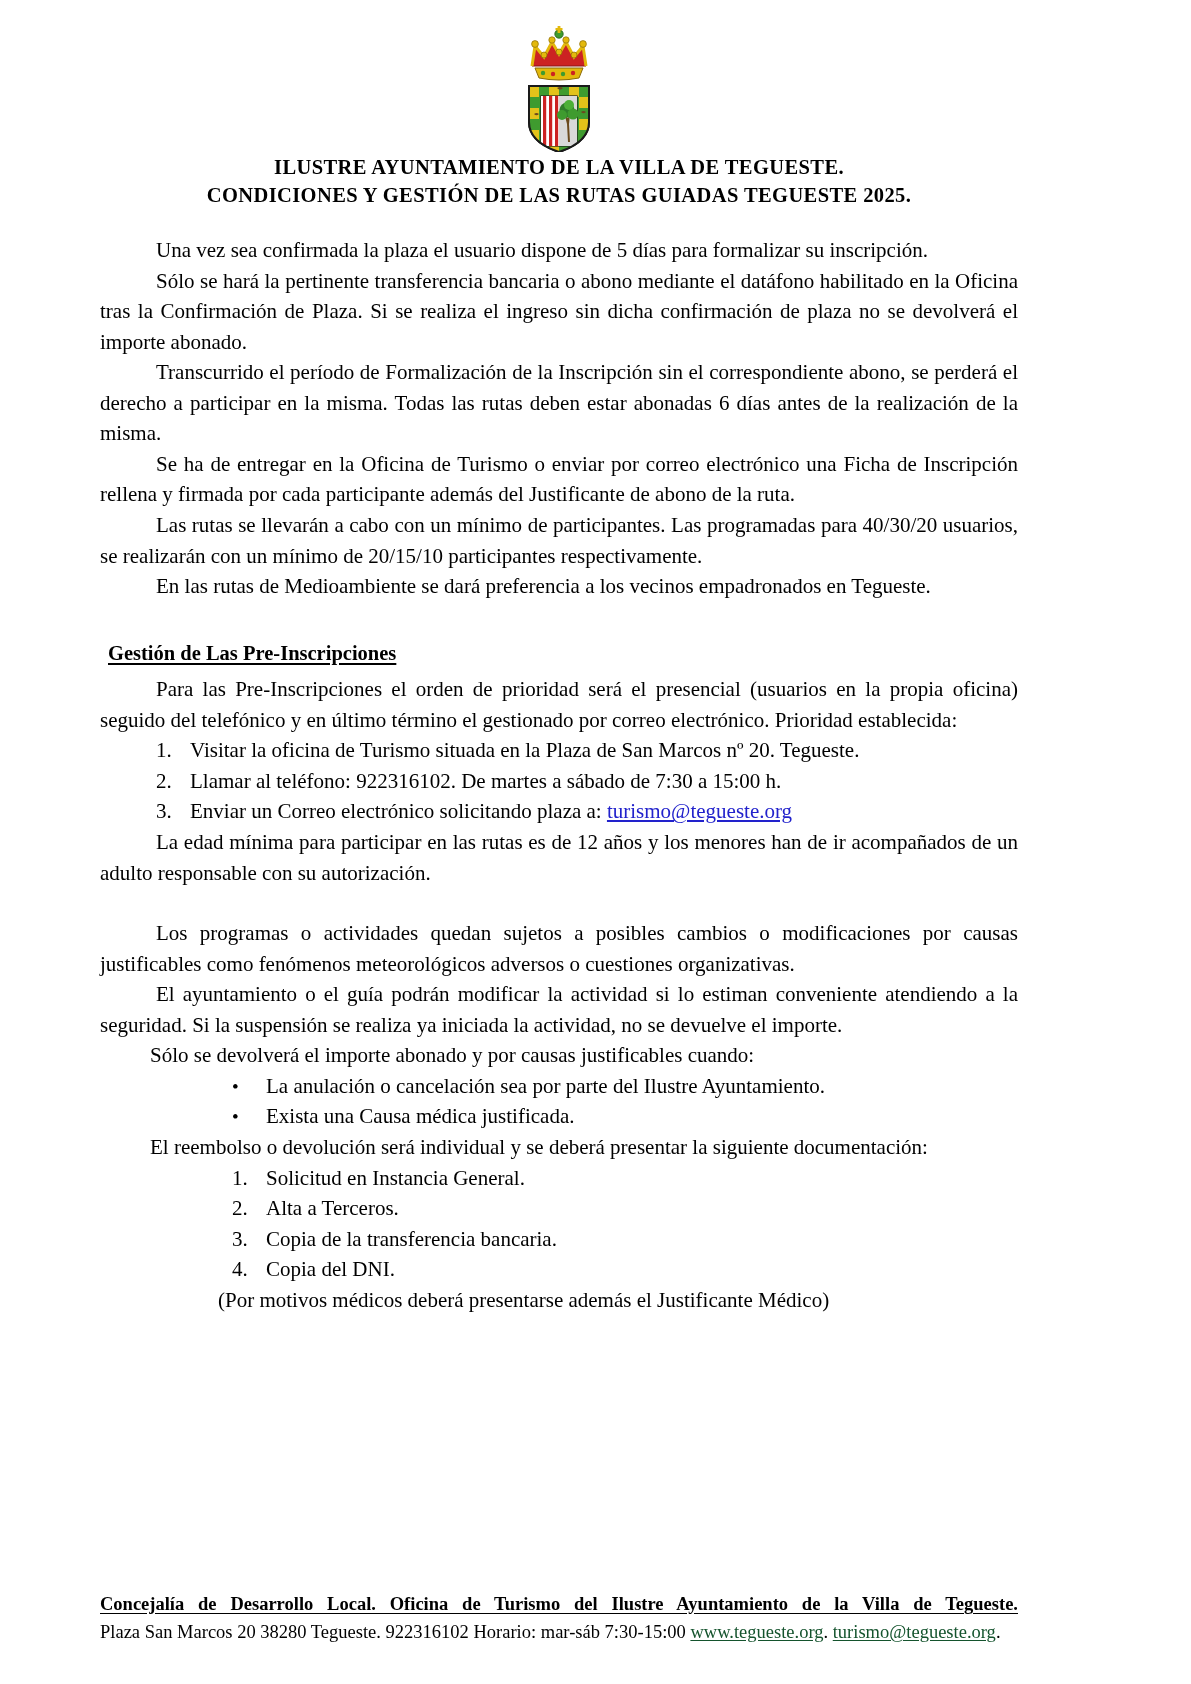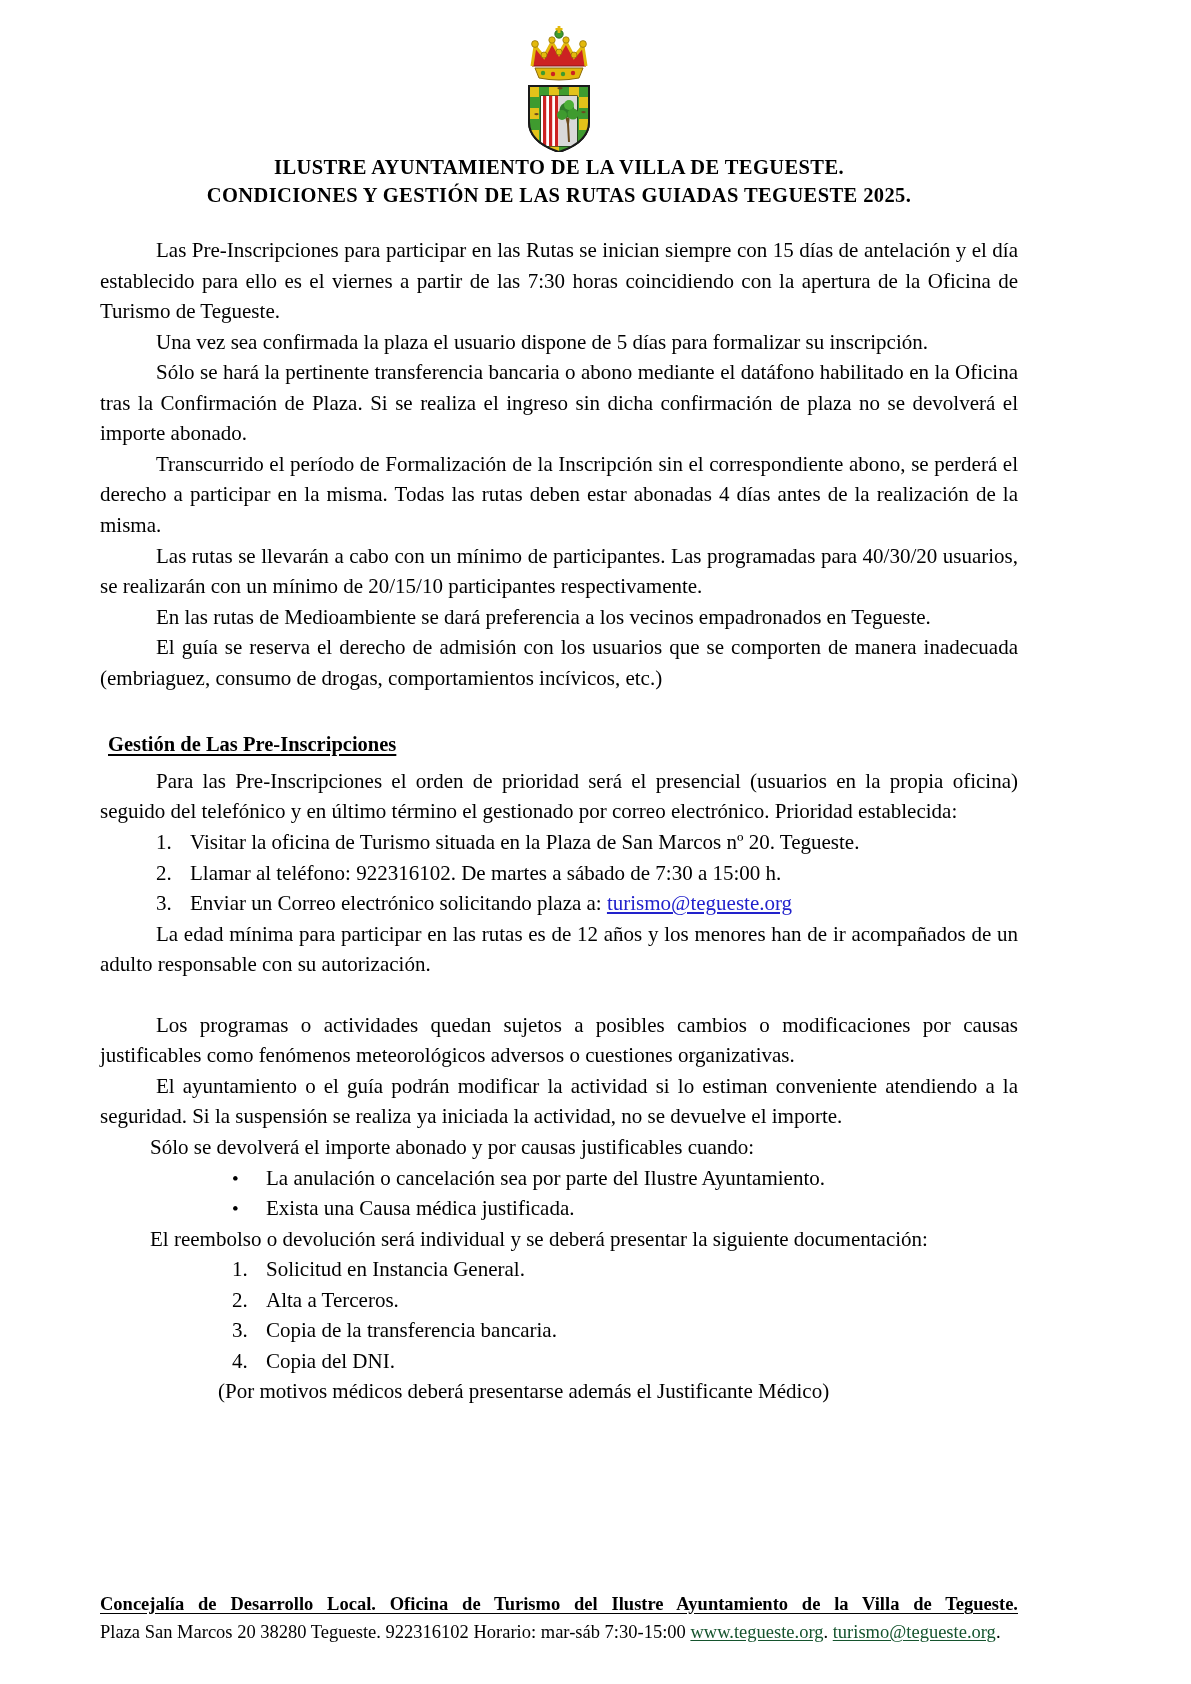--- a/index.html
+++ b/index.html
@@ -217,27 +217,26 @@
             <path d="M24 62 L84 62 L84 98 Q84 118 54 128 Q24 118 24 98 Z" fill="none" stroke="#1a1a1a" stroke-width="2"></path>
           </g>
         </svg>
       </div>
     </div>
 
     <div class="doc-title line1">ILUSTRE AYUNTAMIENTO DE LA VILLA DE TEGUESTE.</div>
     <div class="doc-title line2">CONDICIONES Y GESTIÓN DE LAS  RUTAS GUIADAS  TEGUESTE 2025.</div>
 
     <div class="body-block">
-      <p class="para">Las Pre-Inscripciones para participar en las Rutas se inician siempre con 15 días de antelación y el día establecido para ello es el viernes a partir de las 7:30 horas coincidiendo con la apertura de la Oficina de Turismo de Tegueste.</p>
       <p class="para">Una vez sea confirmada la plaza el usuario dispone de 5 días para formalizar su inscripción.</p>
       <p class="para">Sólo se hará la pertinente transferencia bancaria o abono mediante el datáfono habilitado en la Oficina tras la Confirmación de Plaza. Si se realiza el ingreso sin dicha confirmación de plaza no se devolverá el importe abonado.</p>
-      <p class="para"> Transcurrido el período de Formalización de la Inscripción sin el correspondiente abono, se perderá el derecho a participar en la misma. Todas las rutas deben estar abonadas 4 días antes de la realización de la misma.</p>
+      <p class="para"> Transcurrido el período de Formalización de la Inscripción sin el correspondiente abono, se perderá el derecho a participar en la misma. Todas las rutas deben estar abonadas 6 días antes de la realización de la misma.</p>
+      <p class="para">Se ha de entregar en la Oficina de Turismo o enviar por correo electrónico una Ficha de Inscripción rellena y firmada por cada participante además del Justificante de abono de la ruta.</p>
       <p class="para">Las rutas se llevarán a cabo con un mínimo de participantes. Las programadas para 40/30/20 usuarios, se realizarán con un mínimo de 20/15/10 participantes respectivamente.</p>
       <p class="para">En las rutas de Medioambiente se dará preferencia a los vecinos empadronados en Tegueste.</p>
-      <p class="para">El guía se reserva el derecho de admisión con los usuarios que se comporten de manera inadecuada (embriaguez, consumo de drogas, comportamientos incívicos, etc.)</p>
     </div>
 
     <div class="gap-before-head"></div>
     <h2 class="section-head">Gestión de Las Pre-Inscripciones</h2>
 
     <p class="para">Para las Pre-Inscripciones el orden de prioridad será el presencial (usuarios en la propia oficina) seguido del telefónico y en último término el gestionado por correo electrónico. Prioridad establecida:</p>
 
     <ol class="num-list lvl1">
       <li>
         <span class="li-marker">1.</span>

